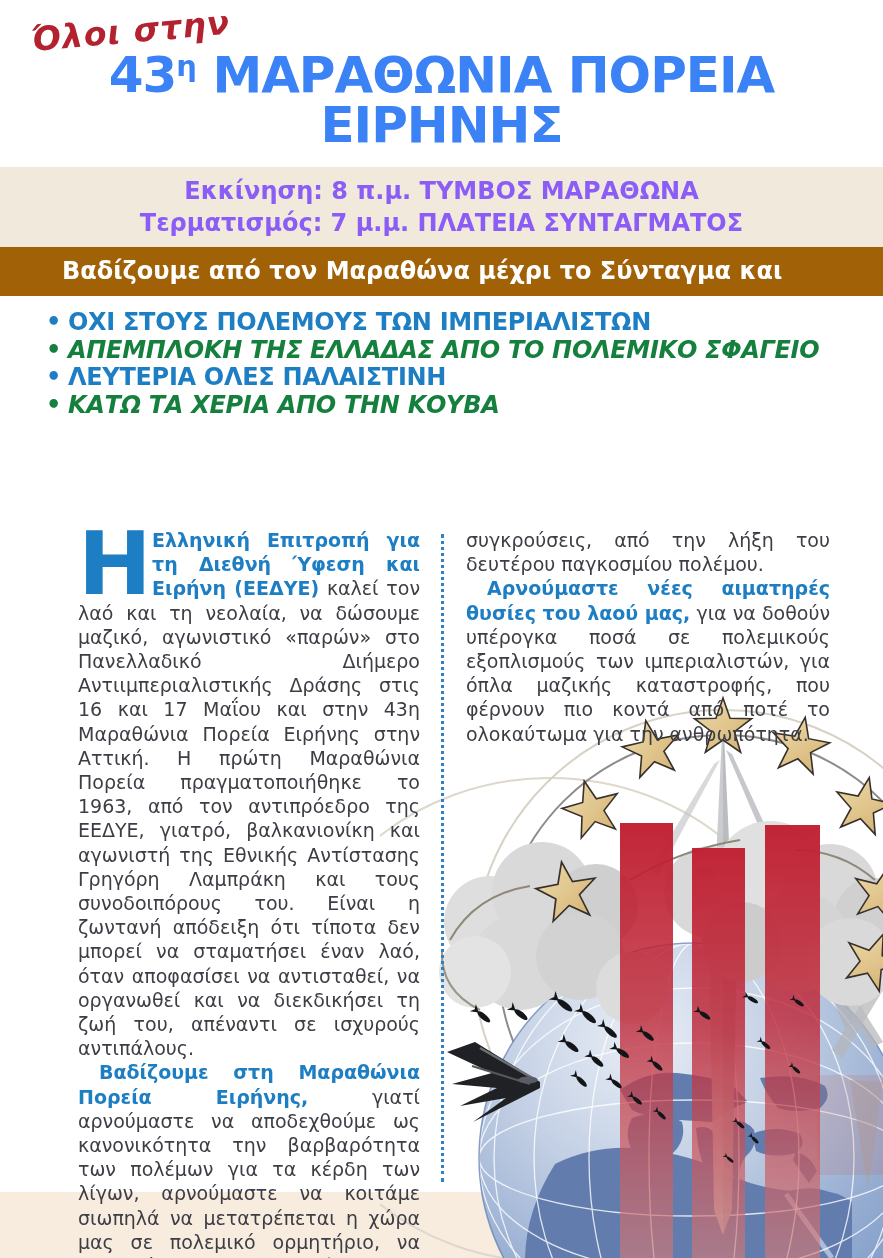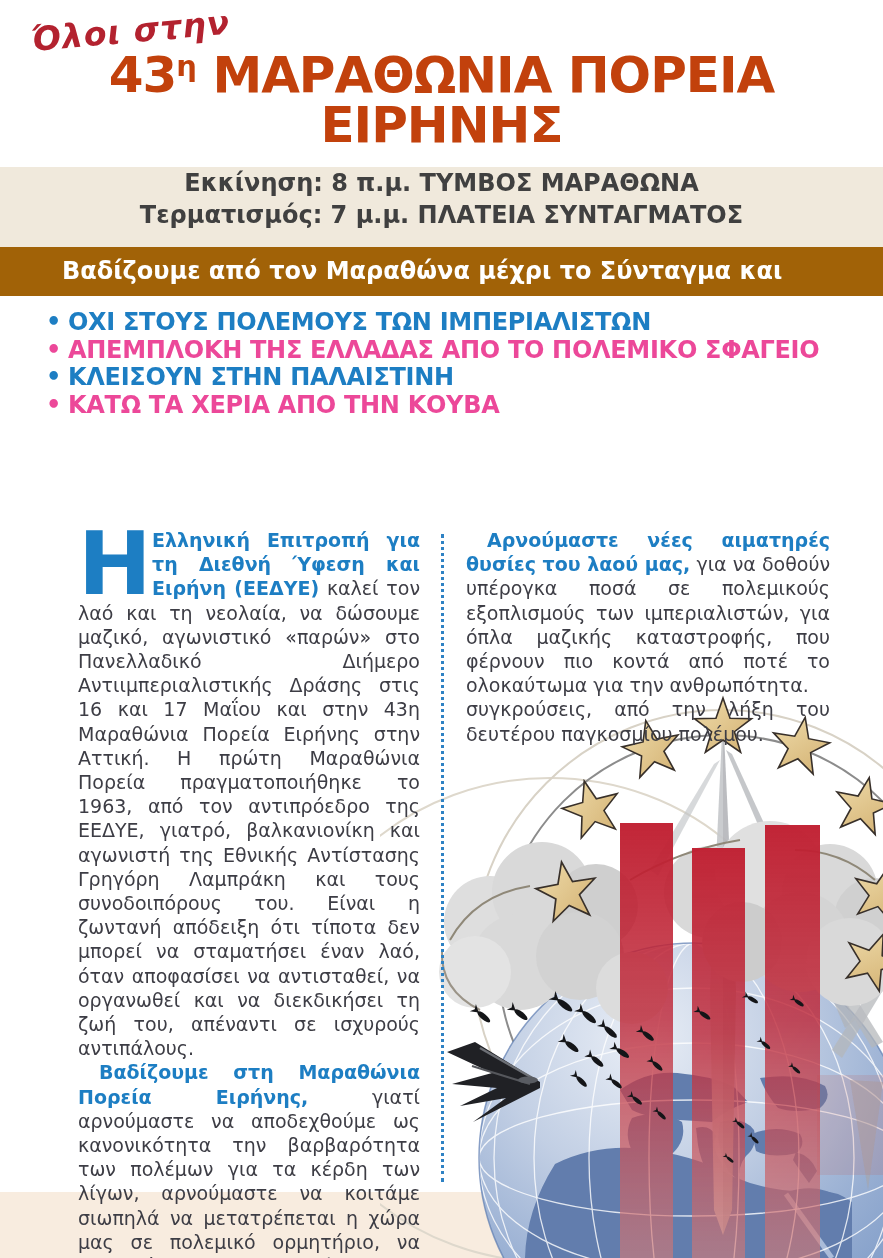--- a/index.html
+++ b/index.html
@@ -3,40 +3,40 @@
 <meta charset="utf-8">
 <style>
   html,body{margin:0;padding:0;background:#ffffff;}
   .page{position:relative;width:883px;height:1258px;overflow:hidden;background:#fff;
         font-family:"DejaVu Sans","Liberation Sans",sans-serif;}
 
   .kicker{position:absolute;left:30px;top:20px;font-size:33px;font-weight:700;font-style:italic;
           color:#b3222f;transform:rotate(-5deg);transform-origin:left top;letter-spacing:1px;}
 
   .title{position:absolute;left:0;right:0;top:50px;margin:0;text-align:center;
-         font-size:50px;font-weight:800;color:#c2410c;letter-spacing:-1px;line-height:1;}
+         font-size:50px;font-weight:800;color:#3b82f6;letter-spacing:-1px;line-height:1;}
   .title .sup{font-size:0.58em;vertical-align:16px;}
 
   .date{position:absolute;left:0;right:0;top:107px;text-align:center;
         font-size:37px;font-weight:800;color:#26262c;letter-spacing:0.5px;}
 
   .info-box{position:absolute;left:0;right:0;top:167px;height:80px;background:#f0e9dc;
-            box-sizing:border-box;text-align:center;
-            font-size:24px;font-weight:700;color:#404040;line-height:32px;}
+            box-sizing:border-box;padding-top:8px;text-align:center;
+            font-size:24px;font-weight:700;color:#8b5cf6;line-height:32px;}
 
   .banner{position:absolute;left:0;right:0;top:247px;height:49px;background:#a16207;
           color:#fff;font-size:24px;font-weight:700;line-height:49px;padding-left:62px;
           box-sizing:border-box;}
 
   .demands{position:absolute;left:38px;right:12px;top:301px;margin:8px;padding:0;list-style:none;
            font-size:24px;font-weight:700;line-height:27.6px;letter-spacing:-0.3px;}
   .demands li{position:relative;padding-left:22px;}
   .demands li::before{content:"•";position:absolute;left:0;}
   .c-blue{color:#1d7ec3;}
-  .c-dark{color:#ec4899;}
+  .c-dark{color:#15803d;font-style:italic;}
 
   .col{position:absolute;top:528px;font-size:19px;line-height:24.2px;color:#3d3d45;
        text-align:justify;z-index:3;}
   .col-left{left:78px;width:342px;}
   .col-right{left:466px;width:364px;}
   .para{margin:0;}
   .para.indent{text-indent:21px;}
   .lead{color:#1d7ec3;font-weight:700;margin-top:32px;}
   .dropcap{float:left;color:#1d7ec3;font-weight:700;font-size:88px;line-height:66px;
            width:66px;margin:3px 8px 0 0;}
@@ -63,34 +63,34 @@
     <div>Τερματισμός: 7 μ.μ. ΠΛΑΤΕΙΑ ΣΥΝΤΑΓΜΑΤΟΣ</div>
   </div>
 
   <div class="banner">
     <span>Βαδίζουμε από τον Μαραθώνα μέχρι το Σύνταγμα και βροντοφωνάζουμε:</span>
   </div>
 
   <ul class="demands">
     <li class="c-blue">ΟΧΙ ΣΤΟΥΣ ΠΟΛΕΜΟΥΣ ΤΩΝ ΙΜΠΕΡΙΑΛΙΣΤΩΝ</li>
     <li class="c-dark">ΑΠΕΜΠΛΟΚΗ ΤΗΣ ΕΛΛΑΔΑΣ ΑΠΟ ΤΟ ΠΟΛΕΜΙΚΟ ΣΦΑΓΕΙΟ</li>
-    <li class="c-blue">ΚΛΕΙΣΟΥΝ ΣΤΗΝ ΠΑΛΑΙΣΤΙΝΗ</li>
+    <li class="c-blue">ΛΕΥΤΕΡΙΑ ΟΛΕΣ ΠΑΛΑΙΣΤΙΝΗ</li>
     <li class="c-dark">ΚΑΤΩ ΤΑ ΧΕΡΙΑ ΑΠΟ ΤΗΝ ΚΟΥΒΑ</li>
   </ul>
 
   <div class="col col-left">
     <p class="para"><span class="dropcap">Η</span><span class="lead">Ελληνική Επιτροπή για τη Διεθνή Ύφεση και Ειρήνη (ΕΕΔΥΕ)</span><span> καλεί τον λαό και τη νεολαία, να δώσουμε μαζικό, αγωνιστικό «παρών» στο Πανελλαδικό Διήμερο Αντιιμπεριαλιστικής Δράσης στις 16 και 17 Μαΐου και στην 43η Μαραθώνια Πορεία Ειρήνης στην Αττική. Η πρώτη Μαραθώνια Πορεία πραγματοποιήθηκε το 1963, από τον αντιπρόεδρο της ΕΕΔΥΕ, γιατρό, βαλκανιονίκη και αγωνιστή της Εθνικής Αντίστασης Γρηγόρη Λαμπράκη και τους συνοδοιπόρους του. Είναι η ζωντανή απόδειξη ότι τίποτα δεν μπορεί να σταματήσει έναν λαό, όταν αποφασίσει να αντισταθεί, να οργανωθεί και να διεκδικήσει τη ζωή του, απέναντι σε ισχυρούς αντιπάλους.</span></p>
     <p class="para indent"><span class="lead">Βαδίζουμε στη Μαραθώνια Πορεία Ειρήνης,</span><span> γιατί αρνούμαστε να αποδεχθούμε ως κανονικότητα την βαρβαρότητα των πολέμων για τα κέρδη των λίγων, αρνούμαστε να κοιτάμε σιωπηλά να μετατρέπεται η χώρα μας σε πολεμικό ορμητήριο, να ισοπεδώνονται σχολεία και νοσοκομεία, πόλεις ολόκληρες, να διαπράττονται γενοκτονίες σε ζωντανή μετάδοση, εκατομμύρια άνθρωποι να ξεριζώνονται από την πατρίδα τους. Σε ολόκληρο τον κόσμο βρίσκονται σε εξέλιξη οι περισσότερες πολεμικές</span></p>
   </div>
 
   <div class="divider"></div>
 
   <div class="col col-right">
+    <p class="para">συγκρούσεις, από την λήξη του δευτέρου παγκοσμίου πολέμου.</p>
     <p class="para indent"><span class="lead">Αρνούμαστε νέες αιματηρές θυσίες του λαού μας,</span><span> για να δοθούν υπέρογκα ποσά σε πολεμικούς εξοπλισμούς των ιμπεριαλιστών, για όπλα μαζικής καταστροφής, που φέρνουν πιο κοντά από ποτέ το ολοκαύτωμα για την ανθρωπότητα.</span></p>
-    <p class="para">συγκρούσεις, από την λήξη του δευτέρου παγκοσμίου πολέμου.</p>
   </div>
 
   <div class="footer-band"></div>
 
   <svg class="illustration" viewBox="0 0 503 568" xmlns="http://www.w3.org/2000/svg">
     <defs>
       <path id="star5" d="M0,-30 L7.05,-9.71 L28.53,-9.27 L11.41,3.71 L17.63,24.27 L0,12 L-17.63,24.27 L-11.41,3.71 L-28.53,-9.27 L-7.05,-9.71 Z"></path>
       <g id="bomb">
         <ellipse cx="5" cy="0" rx="5.4" ry="1.9"></ellipse>
         <path d="M0.5,0 L-4.5,-3.2 L-2.8,0 L-4.5,3.2 Z"></path>

